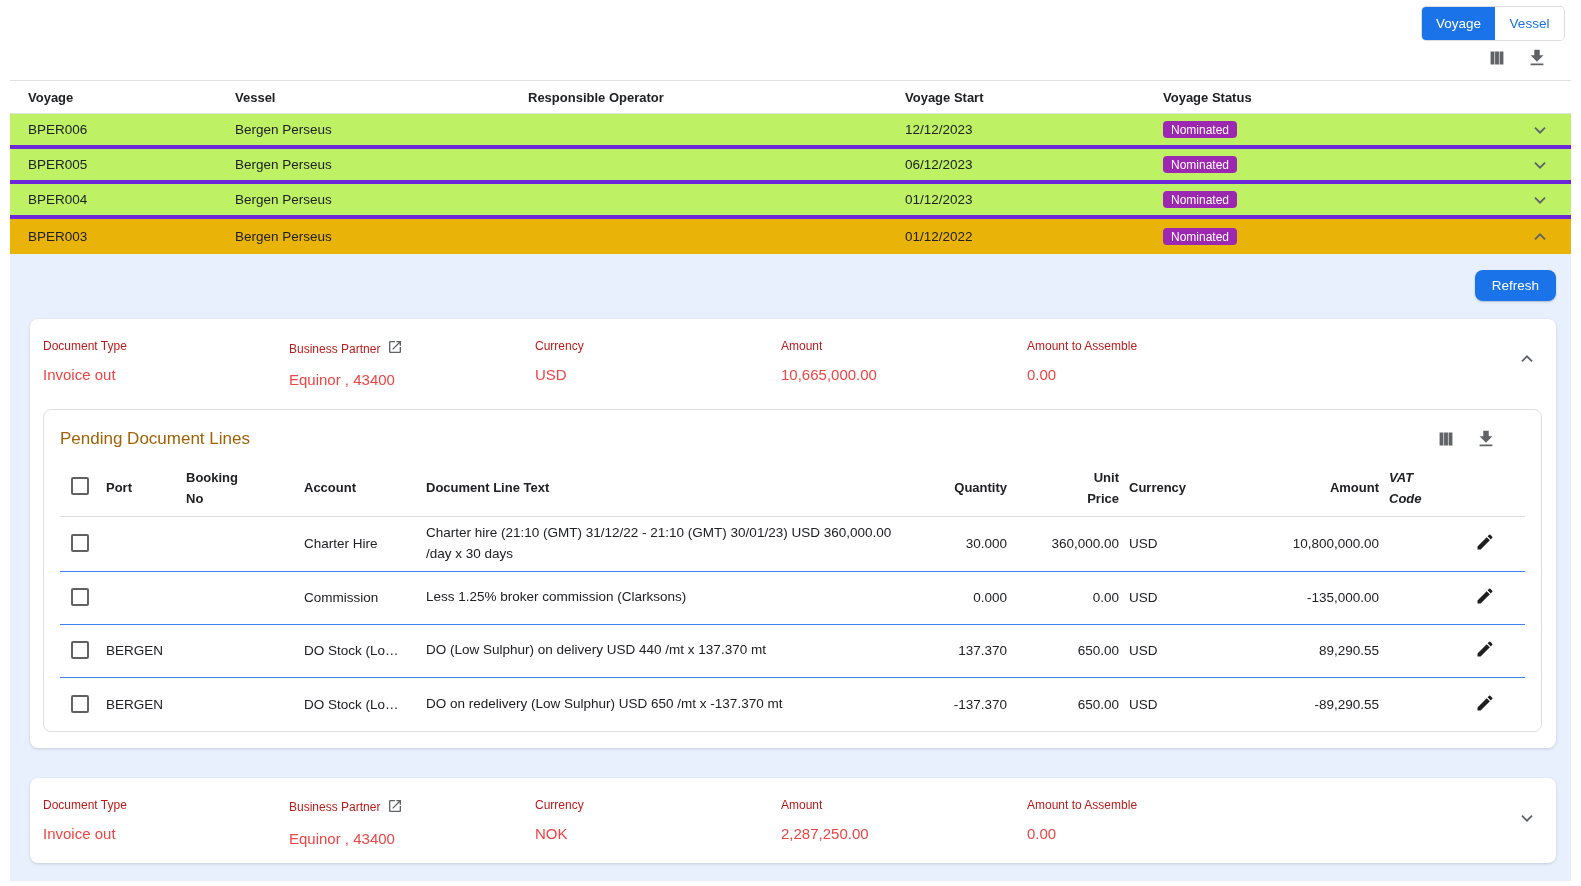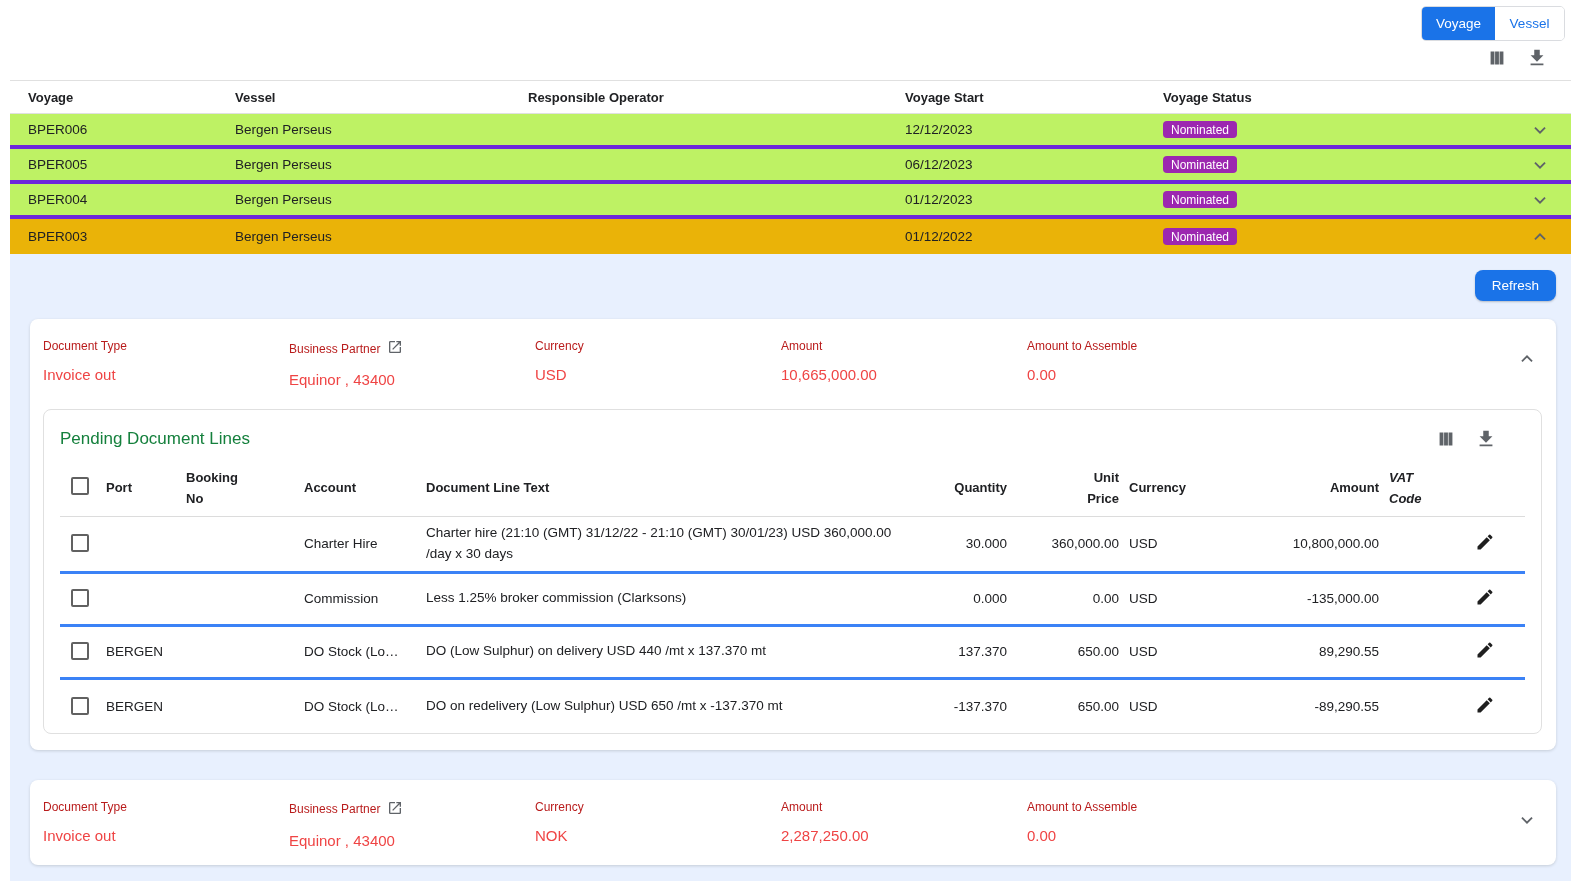--- a/index.html
+++ b/index.html
@@ -43,29 +43,29 @@
     padding: 14px 14px 16px 13px; margin-top: 18px; }
   .doc-head { display: grid; grid-template-columns: 246px 246px 246px 246px 1fr 44px; align-items: start; }
   .doc-label { font-size: 12px; color: #b91c1c; display: flex; align-items: center; gap: 7px; padding-top: 6px; }
   .doc-value { font-size: 15px; color: #ef4444; margin-top: 13px; }
   .doc-chevron { background: none; border: none; cursor: pointer; justify-self: end;
     align-self: center; padding: 4px; }
 
   
   .lines-card { border: 1px solid #e0e0e0; border-radius: 8px; margin-top: 21px; padding: 0 16px; }
   .lines-head { display: flex; justify-content: space-between; align-items: center; padding: 17px 0 10px; }
-  .lines-title { font-size: 17px; font-weight: 400; color: #15803d; }
+  .lines-title { font-size: 17px; font-weight: 400; color: #a16207; }
   .lines-icons { display: flex; gap: 16px; padding-right: 26px; }
 
   .lgrid { display: grid;
     grid-template-columns: 46px 80px 118px 122px 1fr 92px 112px 88px 172px 84px 52px;
     align-items: center; }
   .lhead { min-height: 56px; font-size: 13px; font-weight: 700; border-bottom: 1px solid #dcdcdc;
     line-height: 1.6; padding: 6px 0; }
-  .lrow { min-height: 53px; font-size: 13.5px; border-bottom: 3px solid #3b82f6; padding: 6px 0; }
+  .lrow { min-height: 53px; font-size: 13.5px; border-bottom: 1px solid #3b82f6; padding: 6px 0; }
   .lrow:last-child { border-bottom: none; }
   .lc { padding-right: 10px; }
   .num { text-align: right; }
   .wrapcell { line-height: 1.55; }
   .trunc { white-space: nowrap; overflow: hidden; text-overflow: ellipsis; max-width: 112px; }
   .hmax-booking { max-width: 60px; }
   .hmax-unit { max-width: 40px; margin-left: auto; }
   .hmax-vat { max-width: 42px; font-style: italic; }
 
   .checkbox { width: 18px; height: 18px; border: 2px solid #616161; border-radius: 2px;

